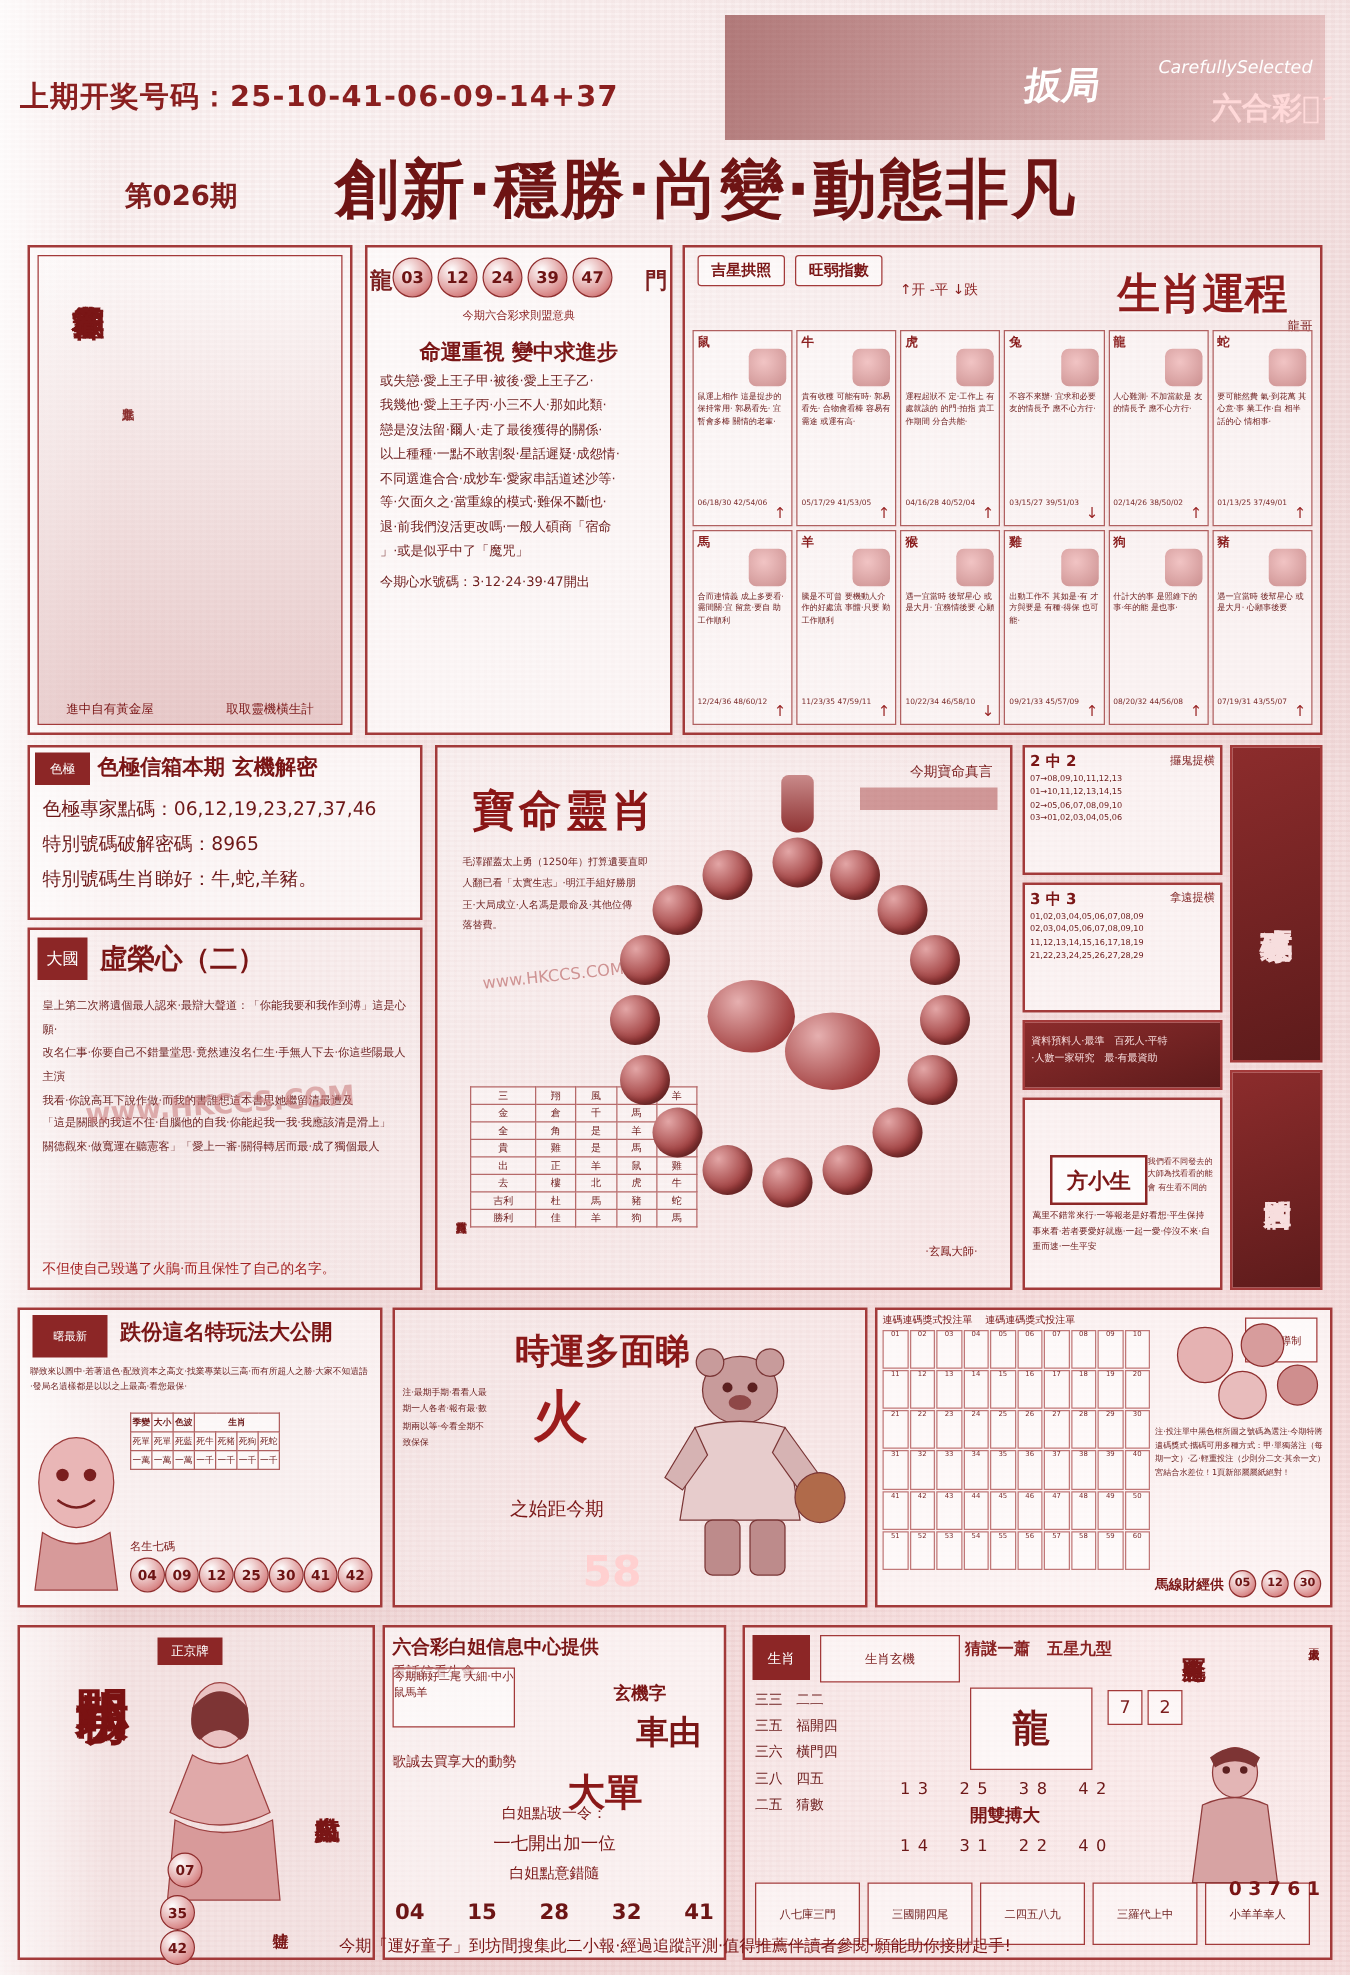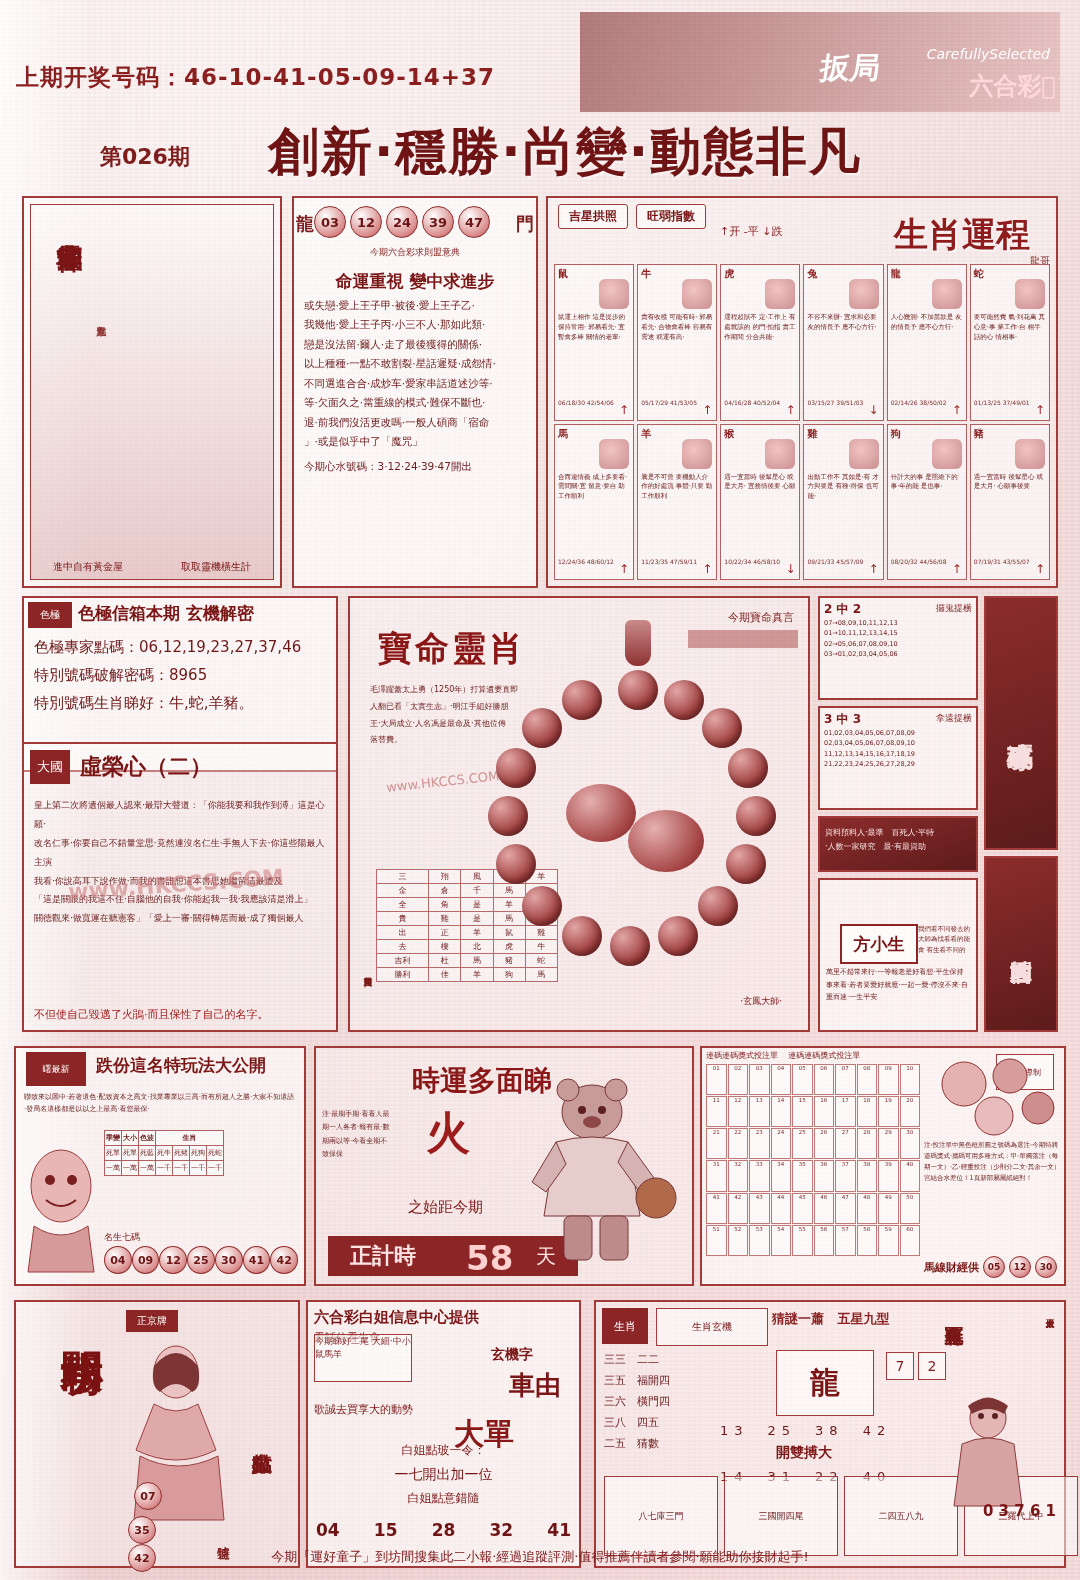--- a/index.html
+++ b/index.html
@@ -78,21 +78,21 @@
   #z-grid{position:absolute;left:6px;top:66px;right:6px;bottom:6px;display:grid;grid-template-columns:repeat(6,1fr);grid-template-rows:repeat(2,1fr);gap:3px;}
   .zcell{border:1px solid #b06060;background:rgba(255,255,255,.45);position:relative;padding:3px;}
   .zname{position:absolute;left:3px;top:2px;font-size:10px;font-weight:bold;color:#8a1f1f;}
   .ztxt{position:absolute;left:3px;top:48px;right:3px;font-size:6.5px;line-height:1.5;color:#6f2020;}
   .znum{position:absolute;left:3px;bottom:14px;font-size:6px;color:#7a2a2a;}
   .zarr{position:absolute;right:4px;bottom:3px;font-size:12px;color:#9a2626;}
   .zbeast{position:absolute;right:4px;top:14px;width:30px;height:30px;border-radius:6px;
     background:radial-gradient(circle at 40% 35%,#f0bcbc,#c27d7d);opacity:.85;}
 
   
-  #mailbox{left:22px;top:596px;width:316px;height:176px;}
+  #mailbox{left:22px;top:596px;width:316px;height:140px;}
   #mb-badge{position:absolute;left:4px;top:4px;width:44px;height:26px;background:#8c2626;color:#fff;font-size:10px;}
   #mb-title{position:absolute;left:54px;top:4px;font-size:17px;font-weight:bold;color:#7a1616;}
   #mb-lines{position:absolute;left:10px;top:36px;right:6px;font-size:15px;line-height:1.85;color:#6d1818;}
 
   
   #vanity{left:22px;top:742px;width:316px;height:290px;padding-left:10px;}
   #vn-badge{position:absolute;left:6px;top:6px;width:40px;height:34px;background:#8c2626;color:#fff;font-size:13px;}
   #vn-title{position:absolute;left:56px;top:8px;font-size:22px;font-weight:bold;color:#7a1616;}
   #vn-body{position:absolute;left:10px;right:8px;top:52px;bottom:34px;font-size:9px;line-height:2.1;color:#6f2424;}
   #vn-wm{position:absolute;left:44px;top:128px;font-size:22px;font-weight:bold;color:rgba(200,120,120,.55);transform:rotate(-4deg);}
@@ -192,42 +192,42 @@
   #br-mid{position:absolute;left:60px;top:6px;width:110px;height:36px;border:1px solid #a33a3a;background:rgba(255,255,255,.5);font-size:10px;}
   #br-code{position:absolute;left:176px;top:8px;font-size:13px;font-weight:bold;color:#8a2424;}
   #br-poem{position:absolute;left:8px;top:48px;width:110px;font-size:11px;line-height:1.9;color:#6f2020;}
   #br-dragonbox{position:absolute;left:180px;top:48px;width:96px;height:64px;border:1px solid #a33a3a;background:rgba(255,255,255,.6);font-size:30px;font-weight:bold;color:#7a1616;}
   #br-7{position:absolute;left:290px;top:50px;width:26px;height:26px;border:1px solid #a33a3a;background:rgba(255,255,255,.6);font-size:14px;}
   #br-2{position:absolute;left:322px;top:50px;width:26px;height:26px;border:1px solid #a33a3a;background:rgba(255,255,255,.6);font-size:14px;}
   #br-row1{position:absolute;left:124px;top:120px;font-size:13px;letter-spacing:6px;color:#6d1818;}
   #br-row2{position:absolute;left:180px;top:142px;font-size:14px;font-weight:bold;color:#7a1616;}
   #br-row3{position:absolute;left:124px;top:166px;font-size:13px;letter-spacing:6px;color:#6d1818;}
   #br-boxes{position:absolute;left:8px;bottom:10px;display:flex;gap:6px;}
-  .brbox{width:78px;height:44px;border:1px solid #a33a3a;background:rgba(255,255,255,.5);font-size:9px;color:#6f2020;padding:17px;text-align:center;}
+  .brbox{width:78px;height:44px;border:1px solid #a33a3a;background:rgba(255,255,255,.5);font-size:9px;color:#6f2020;padding:2px;text-align:center;}
   #br-gen{position:absolute;right:96px;top:10px;width:44px;height:240px;font-size:19px;font-weight:bold;color:#7a1616;}
   #br-gen2{position:absolute;right:8px;top:10px;width:70px;font-size:9px;color:#7a1616;}
   #br-fig{position:absolute;right:36px;top:90px;width:80px;height:120px;}
   #br-num{position:absolute;right:8px;bottom:46px;font-size:15px;font-weight:bold;color:#7a1616;}
 
   #footline{position:absolute;left:0;right:0;bottom:14px;text-align:center;font-size:13px;color:#7a1616;}
   .edge-curl{position:absolute;left:0;top:0;width:90px;height:1580px;
     background:linear-gradient(90deg,rgba(255,255,255,.75),rgba(255,255,255,0));pointer-events:none;}
 </style>
 </head>
 <body>
 
 <div class="page">
   <div class="grain"></div>
   <div class="edge-curl"></div>
 
   <div id="hdr-banner" class="blk"></div>
   <div id="hdr-pj">扳局</div>
   <div id="hdr-cs">CarefullySelected</div>
   <div id="hdr-lhc">六合彩精َ</div>
-  <div id="hdr-last">上期开奖号码：46-10-41-05-09-14+37</div>
+  <div id="hdr-last">上期开奖号码：25-10-41-06-09-14+37</div>
   <div id="hdr-issue">第026期</div>
   <div id="hdr-title">創新·穩勝·尚變·動態非凡</div>
 
   <div id="talisman" class="blk bd pink">
     <div class="inner"></div>
     <div id="tal-title" class="vert">非常神靈籤</div>
     <div id="tal-sub" class="vert">點擊進入</div>
     <div id="tal-foot">
       <span>進中自有黃金屋</span>
       <span>取取靈機橫生計</span>
@@ -572,24 +572,20 @@
       <span class="nball ctr">41</span>
       <span class="nball ctr">42</span>
     </div>
   </div>
 
   <div id="stripM" class="blk bd pink">
     <div id="sm-left">注·最期手期·看看人最期一人各者·報有最·數期兩以等·今看全期不致保保</div>
     <div id="sm-title">時運多面睇</div>
     <div id="sm-fire">火</div>
     <div id="sm-sub">之始距今期</div>
-    <div id="sm-count" class="ctr">
-      <span style="font-size:22px;font-weight:bold;margin-right:120px;">正計時</span>
-      <span style="font-size:20px;">天</span>
-    </div>
     <div id="sm-cnum">58</div>
     <div id="sm-bear">
       <svg viewBox="0 0 180 196" width="180" height="196" aria-hidden="true">
         <ellipse cx="86" cy="36" rx="30" ry="27" fill="#c89b9b" stroke="#7a3636"></ellipse>
         <circle cx="62" cy="14" r="11" fill="#c89b9b" stroke="#7a3636"></circle>
         <circle cx="110" cy="14" r="11" fill="#c89b9b" stroke="#7a3636"></circle>
         <circle cx="76" cy="34" r="4" fill="#5c2020"></circle>
           <circle cx="96" cy="34" r="4" fill="#5c2020"></circle>
         <ellipse cx="86" cy="46" rx="9" ry="6" fill="#8e4747"></ellipse>
         <path d="M50 66 q36 -10 72 0 l12 74 h-96 z" fill="#e7cccc" stroke="#7a3636"></path>

